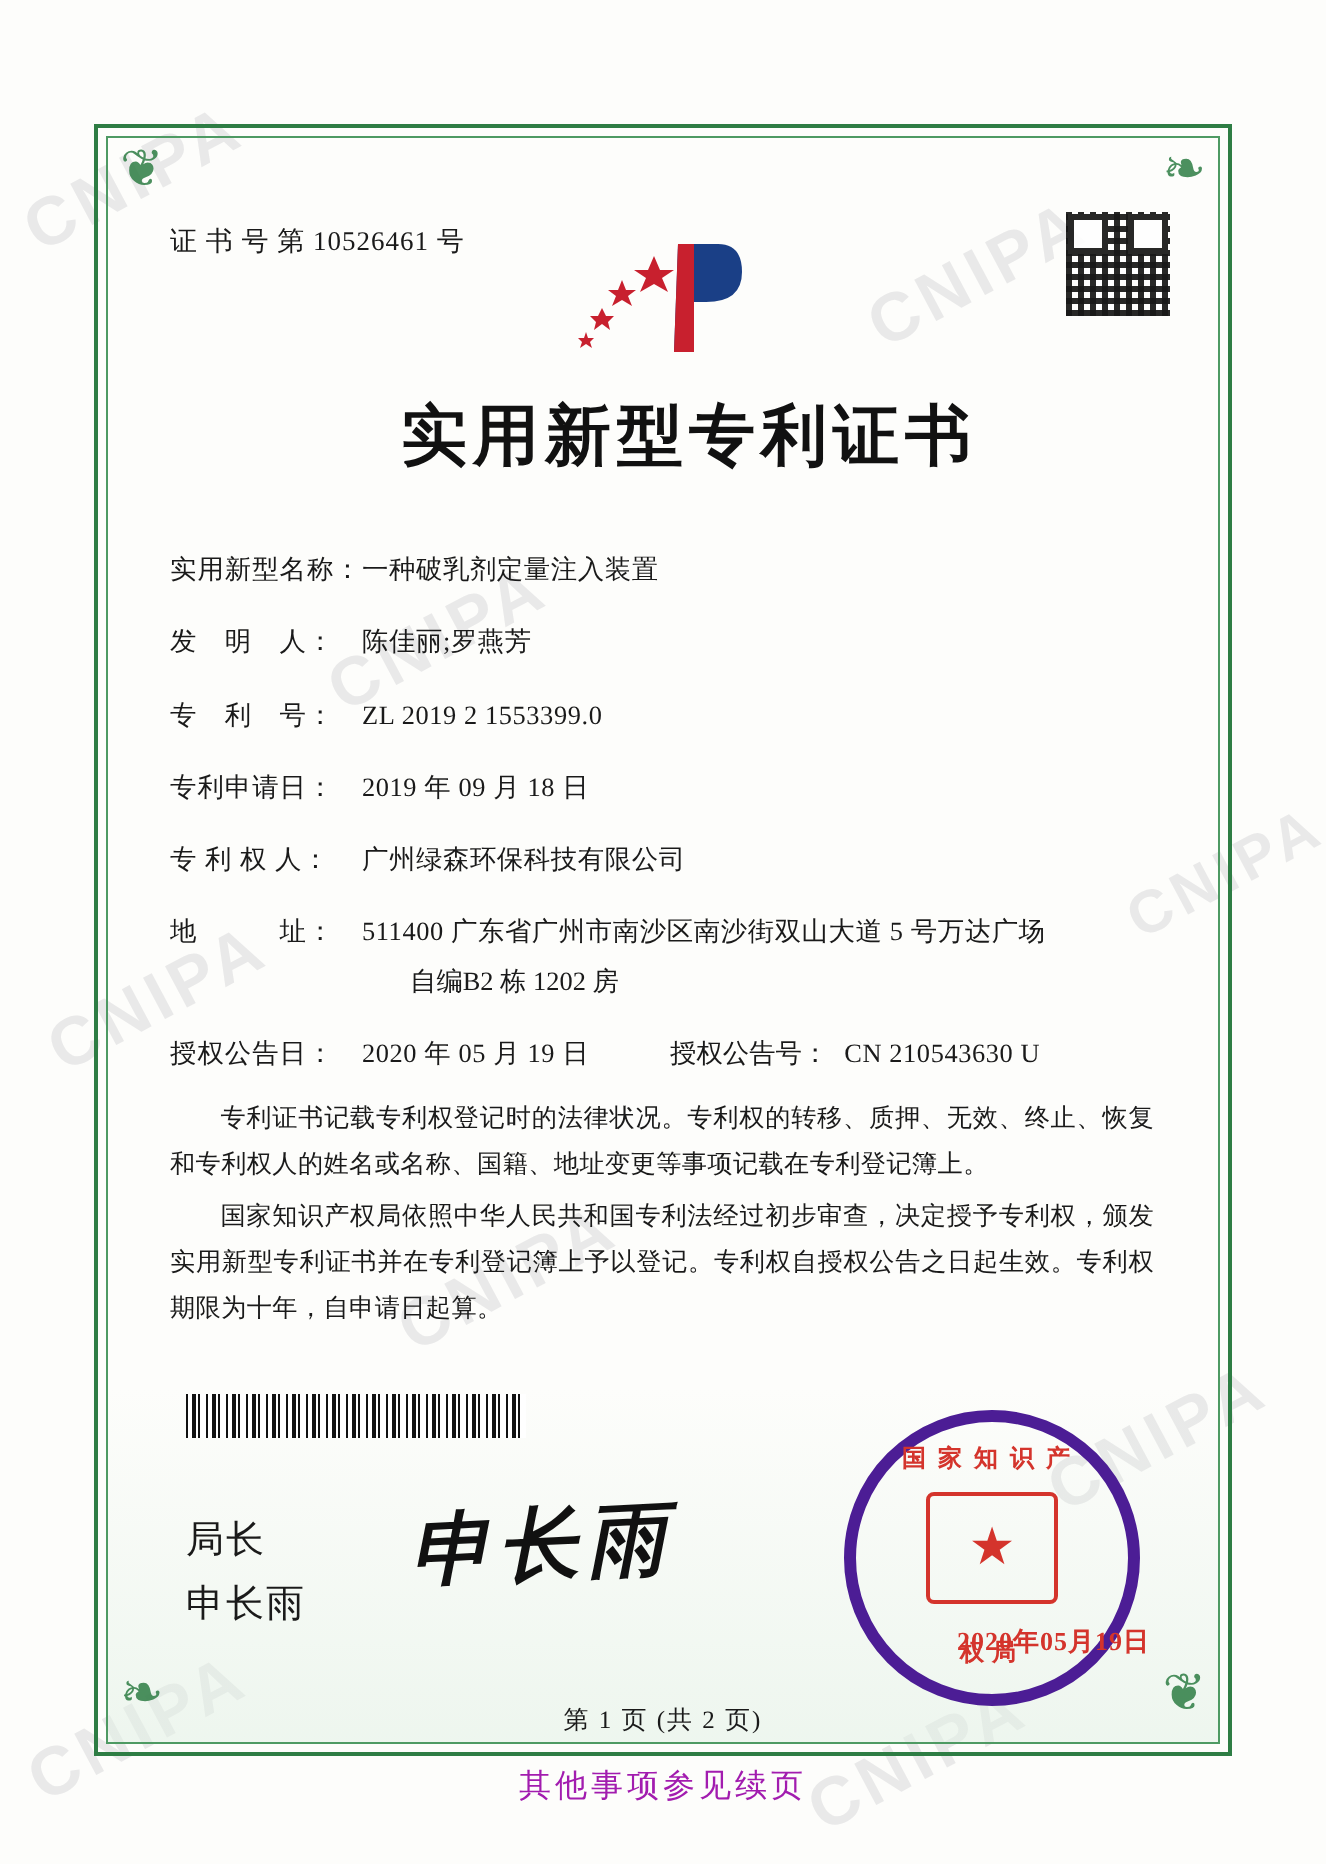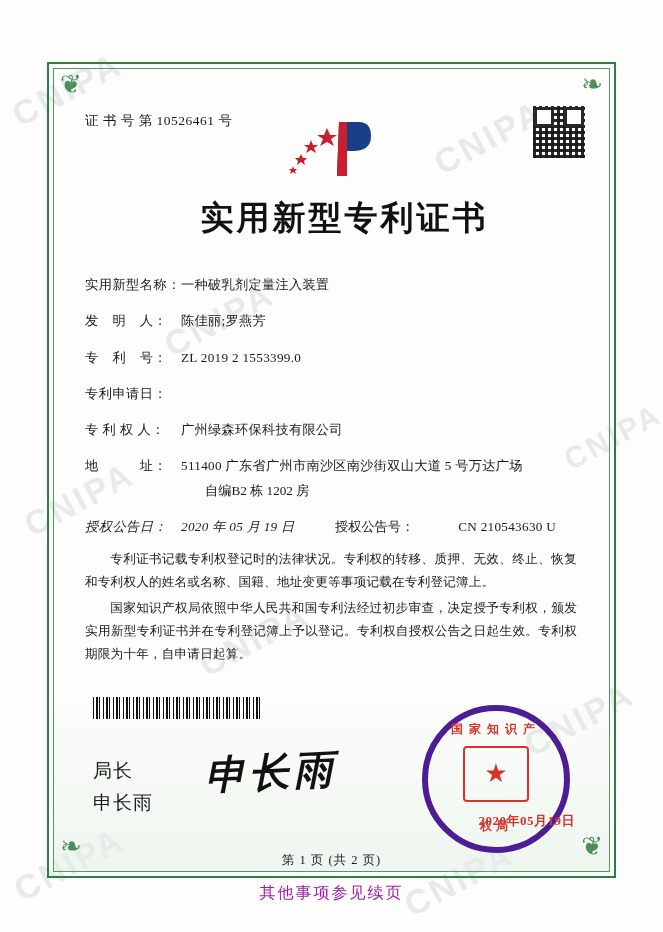--- a/index.html
+++ b/index.html
@@ -157,22 +157,22 @@
   .f-value-2 {
     margin-left: 120px;
     margin-top: -12px;
     margin-bottom: 16px;
     font-size: 13.2px;
   }
   .two-col {
     display: flex;
     margin-bottom: 16px;
   }
-  .two-col .col-a { flex: 0 0 250px; display: flex; font-style: italic; }
-  .two-col .col-b { flex: 1; display: flex; gap: 36px; }
+  .two-col .col-a { flex: 0 0 250px; display: flex; }
+  .two-col .col-b { flex: 1; display: flex; }
   .two-col .f-label-b {
     flex: 0 0 auto;
     margin-right: 8px;
     white-space: nowrap;
   }
 
   .paragraphs {
     position: absolute;
     left: 85px;
     top: 548px;
@@ -333,20 +333,21 @@
     <div class="field-row">
       <div class="f-label">发　明　人：</div>
       <div class="f-value">陈佳丽;罗燕芳</div>
     </div>
     <div class="field-row">
       <div class="f-label">专　利　号：</div>
       <div class="f-value">ZL 2019 2 1553399.0</div>
     </div>
     <div class="field-row">
       <div class="f-label">专利申请日：</div>
+      <div class="f-value">2019 年 09 月 18 日</div>
     </div>
     <div class="field-row">
       <div class="f-label">专 利 权 人：</div>
       <div class="f-value">广州绿森环保科技有限公司</div>
     </div>
     <div class="field-row">
       <div class="f-label">地　　　址：</div>
       <div class="f-value">511400 广东省广州市南沙区南沙街双山大道 5 号万达广场</div>
     </div>
     <div class="f-value-2">自编B2 栋 1202 房</div>

